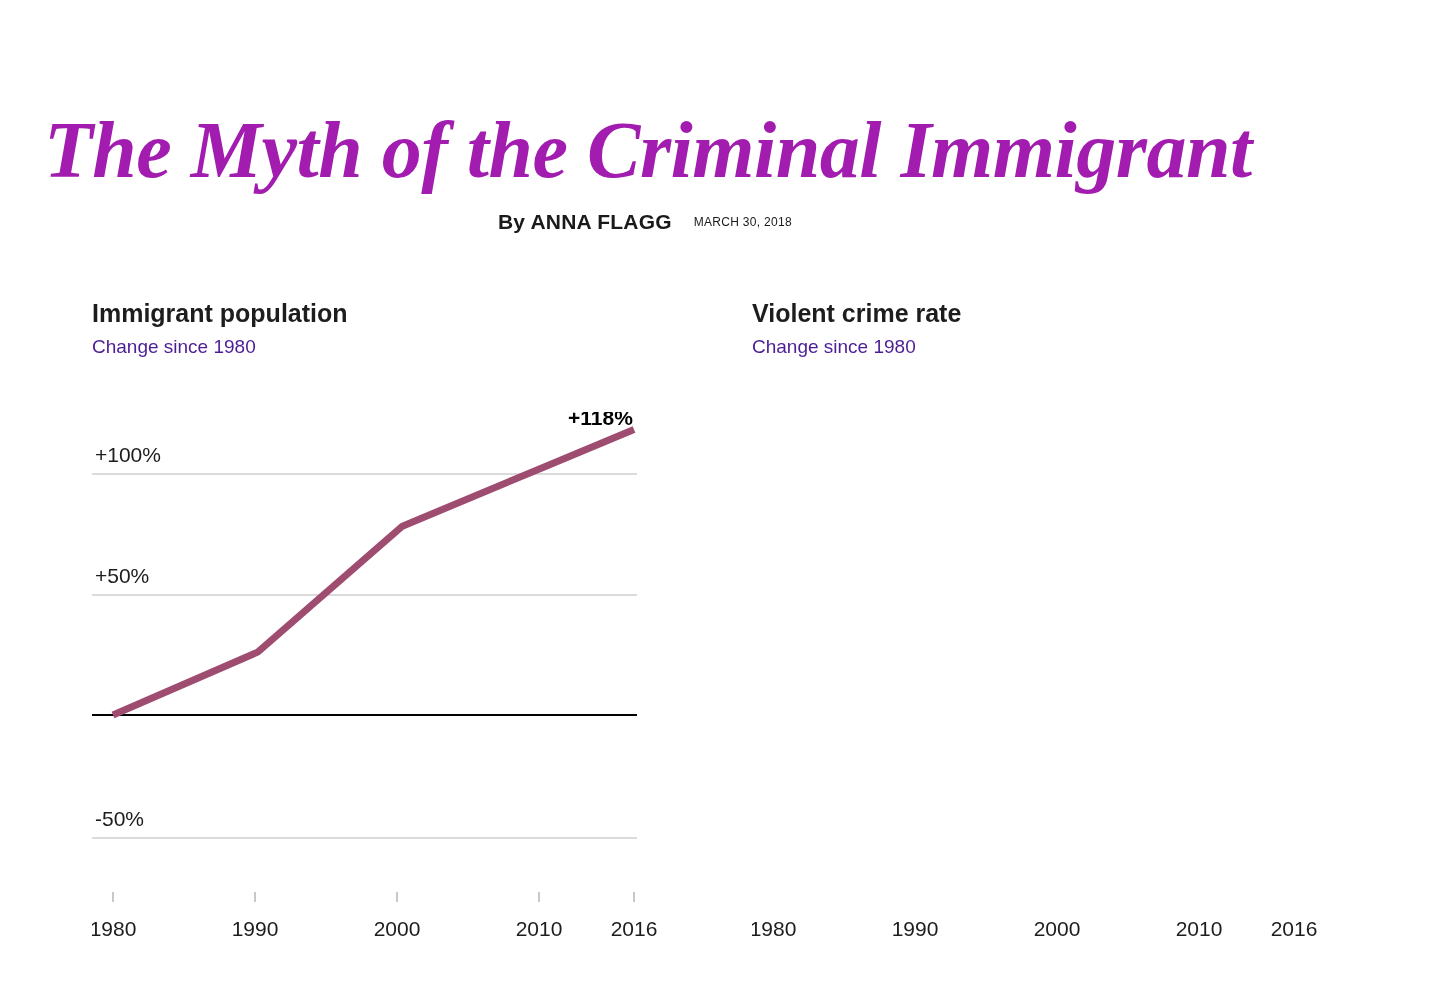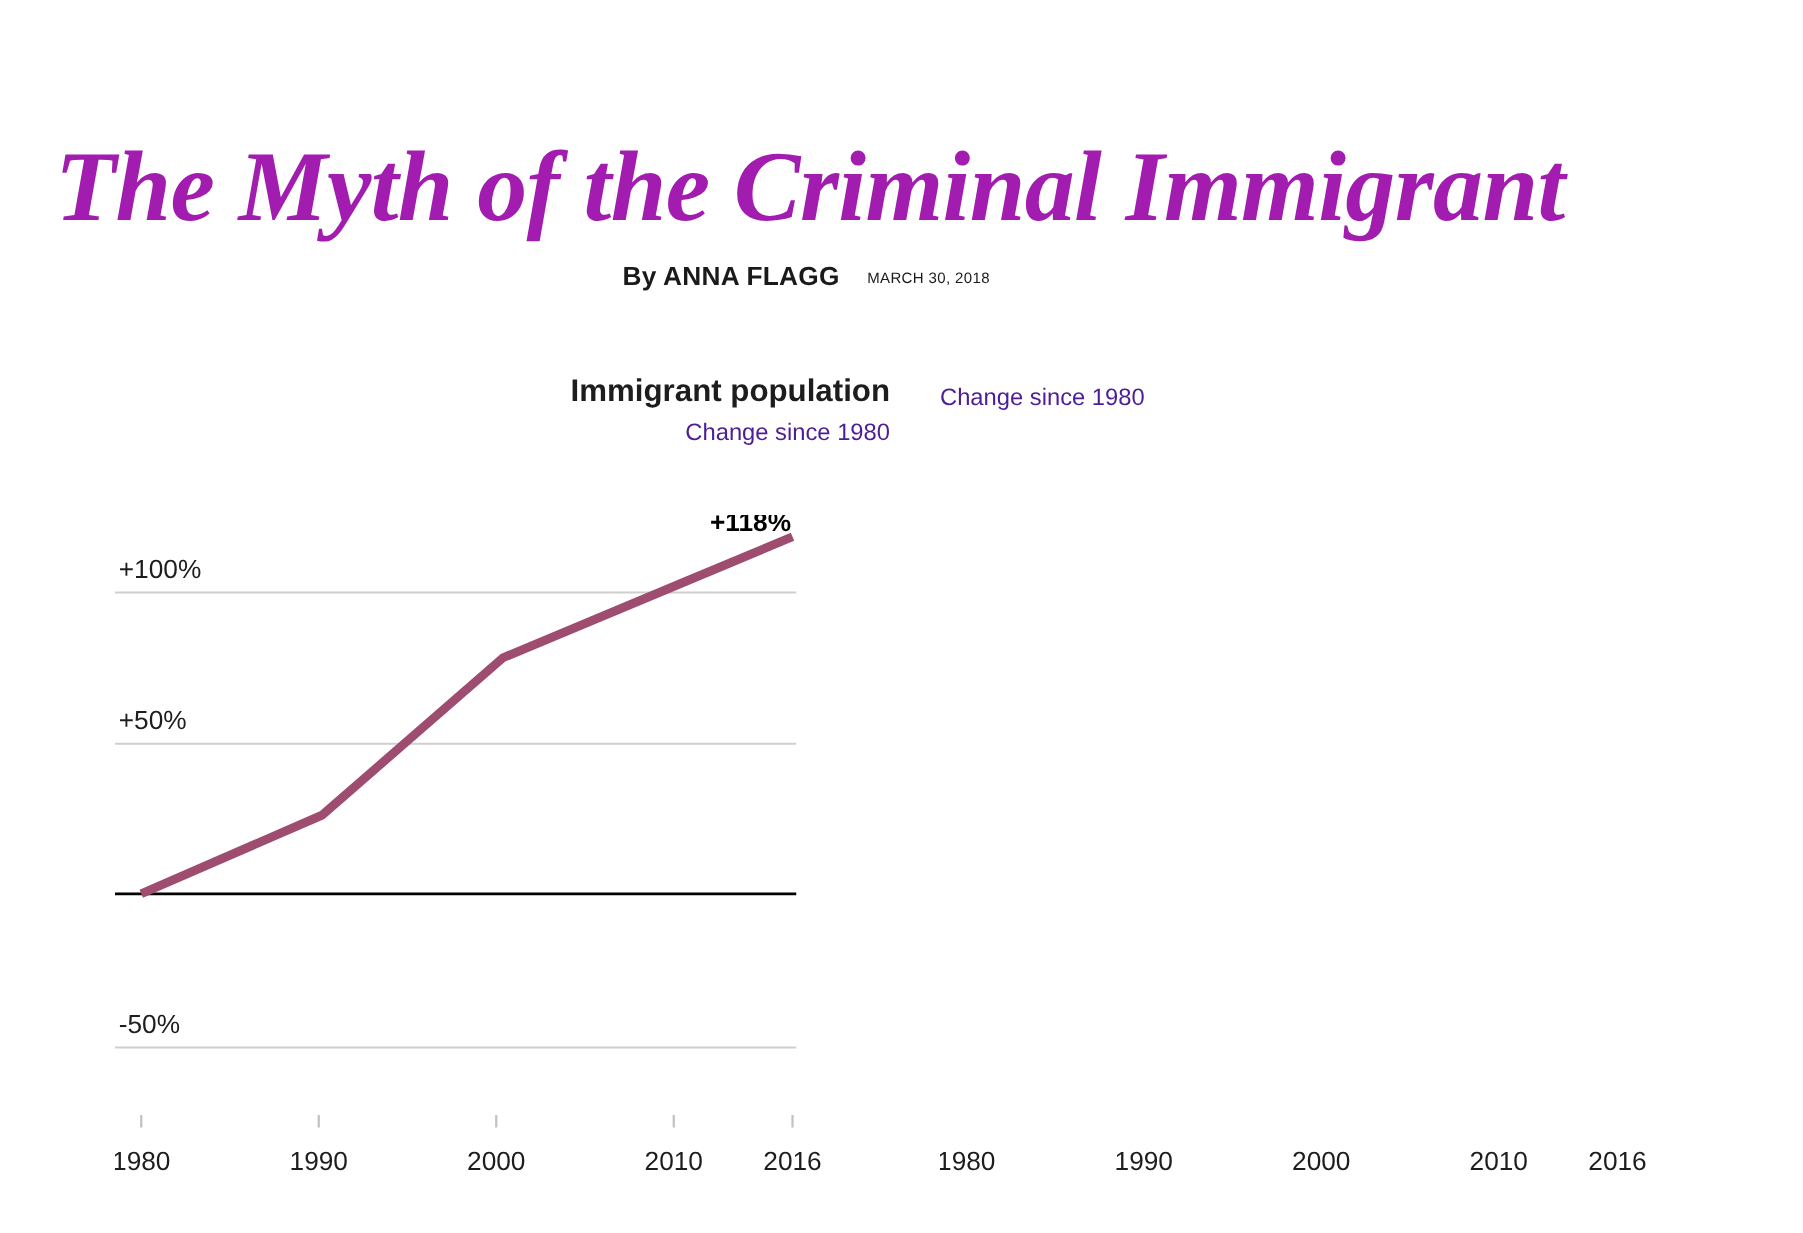--- a/index.html
+++ b/index.html
@@ -57,21 +57,21 @@
     color: #1a1a1a;
   }
 
   
   .panel {
     position: absolute;
     top: 300px;
     width: 620px;
     height: 660px;
   }
-  #panel-left  { left: 92px; text-align: right;  }
+  #panel-left  { left: 92px;  }
   #panel-right { left: 752px; }
 
   .panel-title {
     font-family: "Liberation Sans", sans-serif;
     font-weight: bold;
     font-size: 25px;
     color: #1d1d1d;
     margin: 0;
     line-height: 1.1;
   }
@@ -163,20 +163,21 @@
   <svg class="xaxis" width="620" height="40" style="position:absolute;left:0;top:612px;">
     <text class="xlabel" x="21" y="24">1980</text>
     <text class="xlabel" x="163" y="24">1990</text>
     <text class="xlabel" x="305" y="24">2000</text>
     <text class="xlabel" x="447" y="24">2010</text>
     <text class="xlabel" x="542" y="24">2016</text>
   </svg>
 </div>
 
 <div class="panel" id="panel-right">
+  <h2 class="panel-title">Violent crime rate</h2>
   <p class="panel-subtitle">Change since 1980</p>
 
 
   <svg class="xaxis" width="620" height="40" style="position:absolute;left:0;top:612px;">
     <text class="xlabel" x="21" y="24">1980</text>
     <text class="xlabel" x="163" y="24">1990</text>
     <text class="xlabel" x="305" y="24">2000</text>
     <text class="xlabel" x="447" y="24">2010</text>
     <text class="xlabel" x="542" y="24">2016</text>
   </svg>

